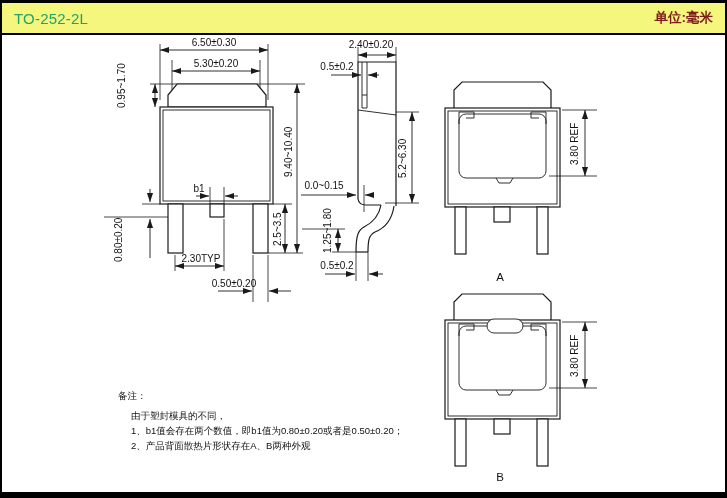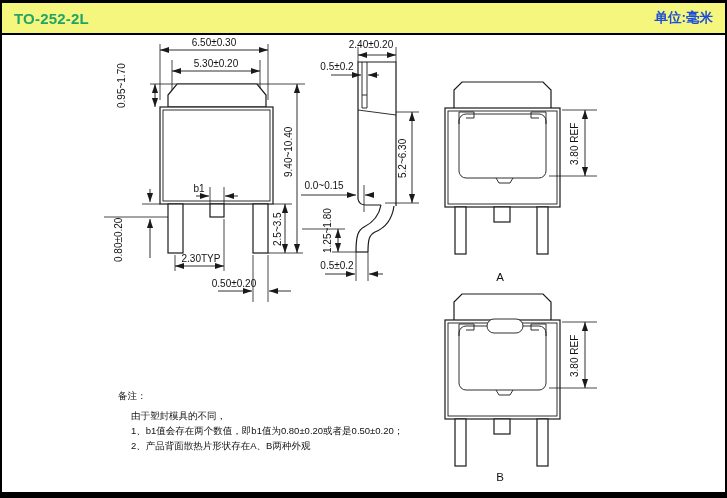--- a/index.html
+++ b/index.html
@@ -6,22 +6,22 @@
   .page {
     position:relative; width:727px; height:498px; box-sizing:border-box;
     background:#fff; border:solid #000; border-width:3px 2px 6px 2px;
     font-family:"Liberation Sans", sans-serif; overflow:hidden;
   }
   .header {
     position:relative; height:30px; background:#f5f67e; border-bottom:2px solid #000;
     display:flex; justify-content:space-between; align-items:center;
     padding:0 12px; z-index:2;
   }
-  .header .title { color:#22a467; font-weight:bold; font-size:15px; letter-spacing:0.2px; }
-  .header .unit  { color:#1d4ed8; font-weight:bold; font-size:13.5px; }
+  .header .title { color:#22a467; font-weight:normal; font-size:15px; letter-spacing:0.2px; }
+  .header .unit  { color:#7f1d1d; font-weight:bold; font-size:13.5px; }
   svg.drawing { position:absolute; left:-2px; top:-3px; width:727px; height:498px; z-index:1; }
   
   .e { stroke:#1a1a1a; stroke-width:1.2; fill:none; }       
   .t { stroke:#1a1a1a; stroke-width:0.9; fill:none; }       
   .x { stroke:#1a1a1a; stroke-width:0.8; fill:none; }       
   .d  { stroke:#1a1a1a; stroke-width:0.9; fill:none; marker-start:url(#arr); marker-end:url(#arr); }
   .da { stroke:#1a1a1a; stroke-width:0.9; fill:none; marker-end:url(#arr); }
   .w { fill:#ffffff; }
   text { font-family:"Liberation Sans", sans-serif; font-size:10px; fill:#111; }
   text.view-label { font-size:11.5px; }

